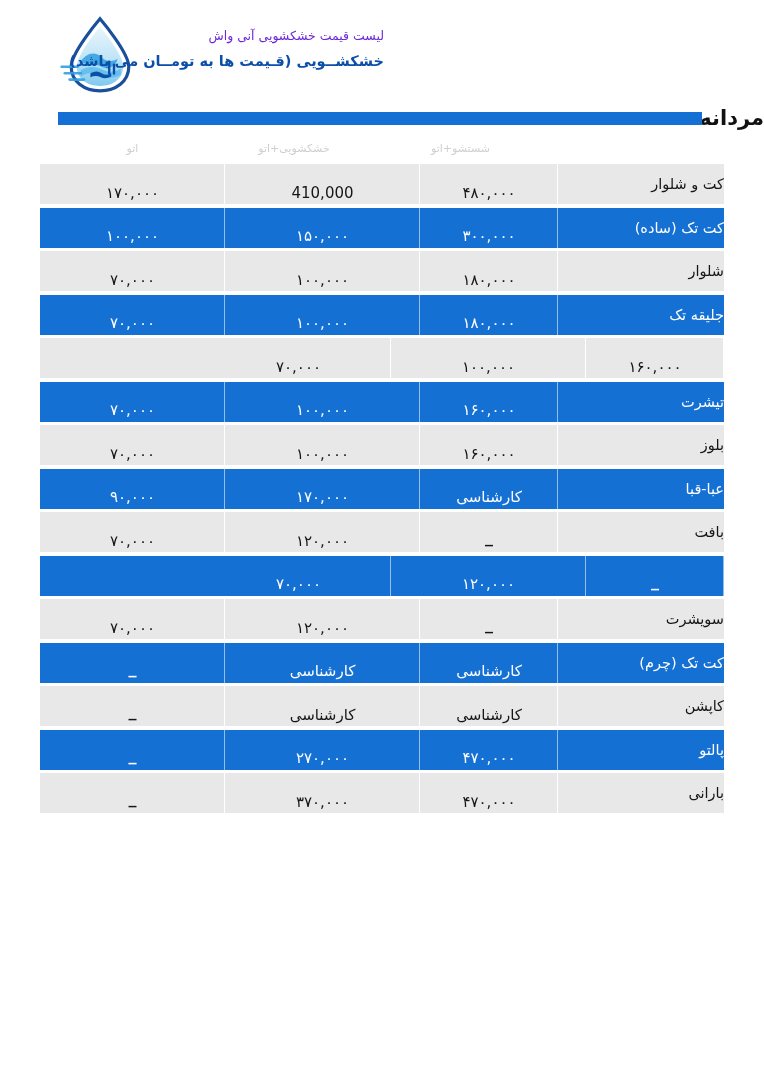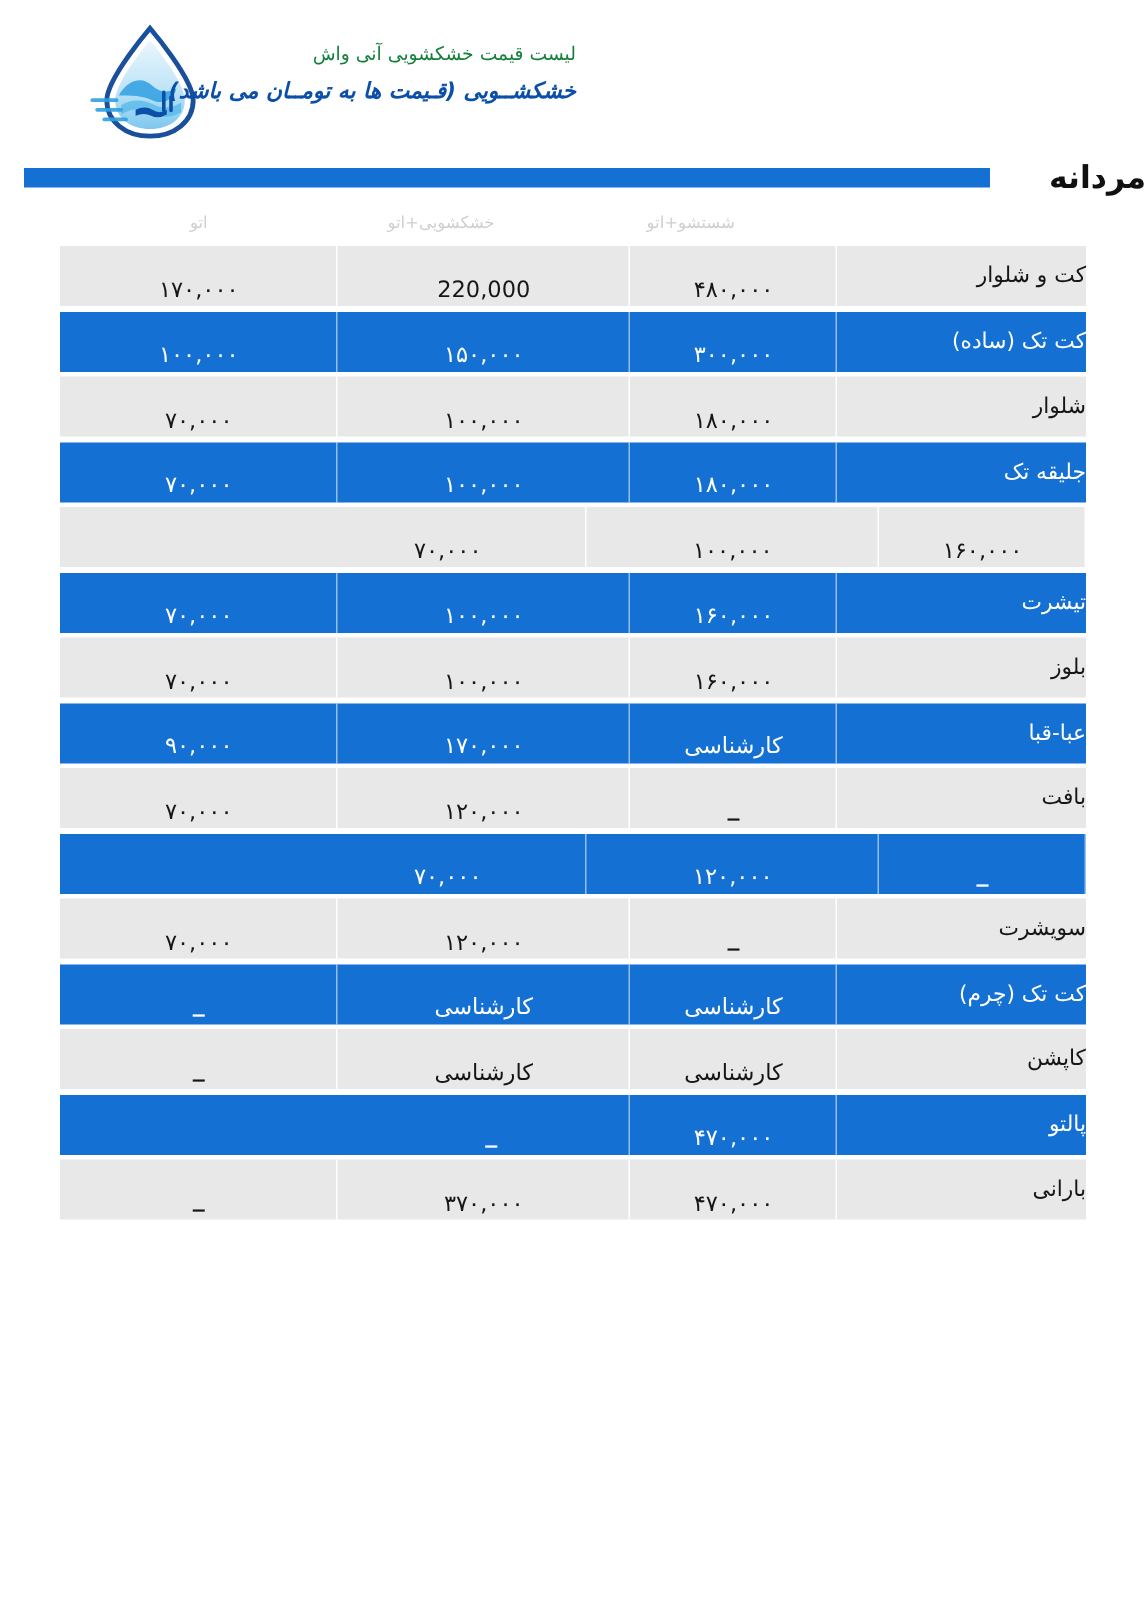--- a/index.html
+++ b/index.html
@@ -35,54 +35,53 @@
   .header-text {
     position: absolute;
     right: 380px;
     top: 26px;
     width: 260px;
     text-align: right;
     direction: rtl;
   }
   .title-faint {
     font-size: 12.5px;
-    color: #15803d;
+    color: #6d28d9;
     letter-spacing: 0px;
     line-height: 20px;
     white-space: nowrap;
     font-weight: 400;
   }
   .title-main {
     margin-top: 4px;
     font-size: 14.5px;
     color: #0b4fa8;
     font-weight: bold;
     line-height: 22px;
     white-space: nowrap;
-    font-style: italic;
   }
 
   
   .section-bar {
     position: absolute;
     top: 106px;
     right: 0;
     left: 0;
     height: 24px;
     display: flex;
     flex-direction: row;
     align-items: center;
   }
   .section-title {
     font-size: 21px;
     font-weight: bold;
     color: #111111;
     padding-right: 0px;
     margin-right: 0px;
-    width: 104px;
+    width: 62px;
     text-align: right;
     padding-left: 8px;
     box-sizing: border-box;
     line-height: 24px;
     white-space: nowrap;
   }
   .section-rule {
     height: 13px;
     background: #1570d4;
     flex: 0 0 auto;
@@ -221,21 +220,21 @@
   </div>
   <div id="tbody">
       <div class="row gray">
         <div class="cell c-name">
           <span class="name-label">کت و شلوار</span>
         </div>
         <div class="cell c-dry">
           <span class="word">۴۸۰,۰۰۰</span>
         </div>
         <div class="cell c-wash">
-          <span class="word">220,000</span>
+          <span class="word">410,000</span>
         </div>
         <div class="cell c-iron">
           <span class="word">۱۷۰,۰۰۰</span>
         </div>
       </div>
       <div class="row blue">
         <div class="cell c-name">
           <span class="name-label">کت تک (ساده)</span>
         </div>
         <div class="cell c-dry">
@@ -395,20 +394,23 @@
         <div class="cell c-iron">
           <span class="dash">_</span>
         </div>
       </div>
       <div class="row blue">
         <div class="cell c-name">
           <span class="name-label">پالتو</span>
         </div>
         <div class="cell c-dry">
           <span class="word">۴۷۰,۰۰۰</span>
+        </div>
+        <div class="cell c-wash">
+          <span class="word">۲۷۰,۰۰۰</span>
         </div>
         <div class="cell c-iron">
           <span class="dash">_</span>
         </div>
       </div>
       <div class="row gray">
         <div class="cell c-name">
           <span class="name-label">بارانی</span>
         </div>
         <div class="cell c-dry">

